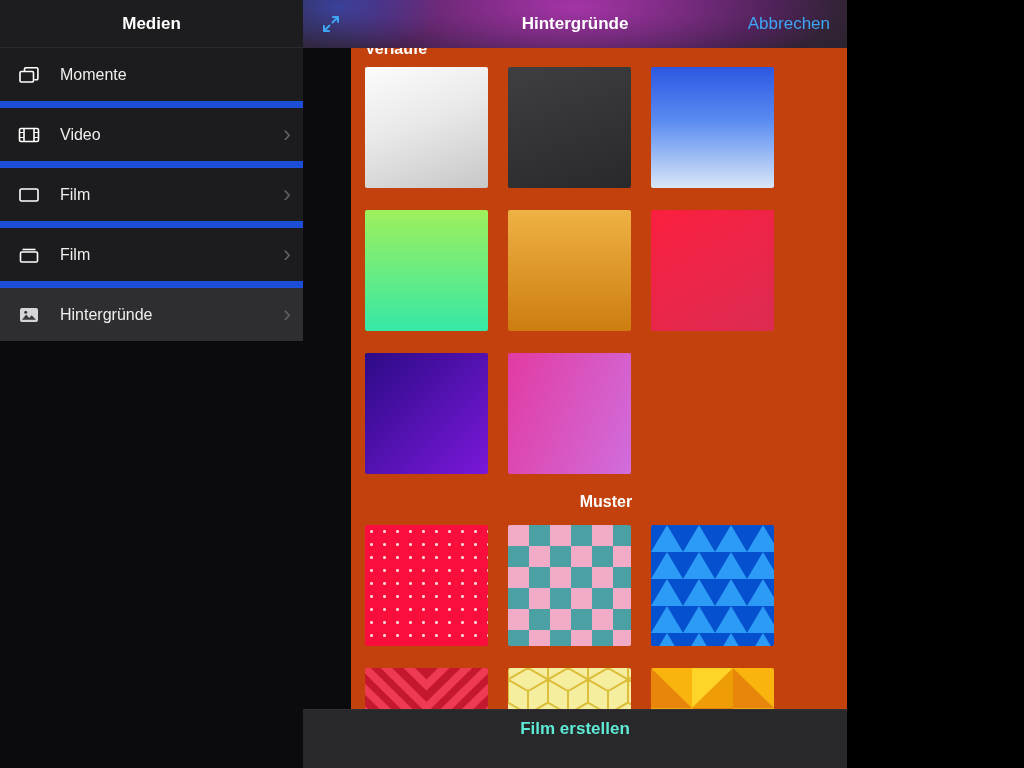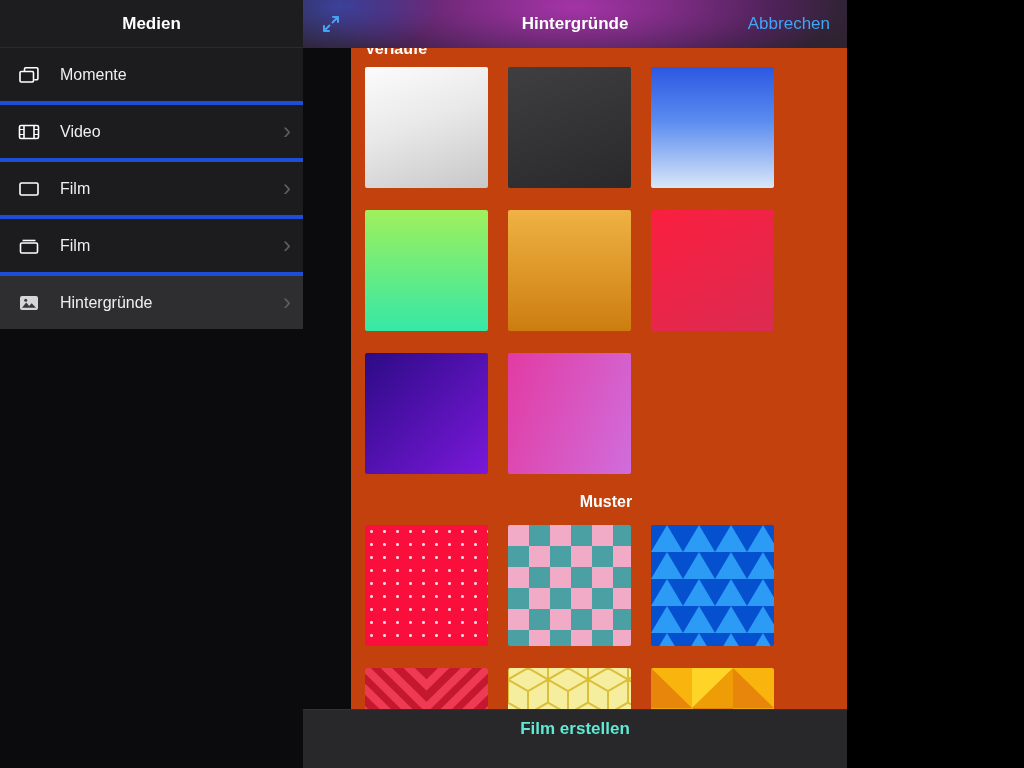--- a/index.html
+++ b/index.html
@@ -19,21 +19,21 @@
       #222224;}
   .topbar-right .title{position:absolute;left:0;right:0;top:0;height:48px;display:flex;
       align-items:center;justify-content:center;color:#fff;font-size:17px;font-weight:700;}
   .btn-expand{position:absolute;left:16px;top:12px;width:24px;height:24px;background:none;border:none;padding:0;cursor:pointer;}
   .btn-cancel{position:absolute;right:17px;top:0;height:48px;background:none;border:none;padding:0;
       color:#3ea6f5;font-size:17px;font-family:Liberation Sans, sans-serif;cursor:pointer;}
 
   
   .sidebar{position:absolute;top:48px;left:0;width:303px;bottom:0;background:#0b0b0d;}
   .side-row{height:53px;display:flex;align-items:center;background:#1c1c1e;position:relative;cursor:pointer;}
-  .side-row + .side-row{border-top:4px solid #1d4ed8;}
+  .side-row + .side-row{border-top:7px solid #1d4ed8;}
   .side-row.selected{background:#2e2e30;}
   .side-icon{width:26px;height:24px;margin:0 18px 0 16px;flex:0 0 auto;display:flex;align-items:center;justify-content:center;}
   .side-label{color:#efefef;font-size:16px;text-align:right;}
   .side-chevron{position:absolute;right:12px;top:50%;transform:translateY(-54%);
       color:#5c5c61;font-size:24px;line-height:1;}
 
   
   .content{position:absolute;top:48px;left:303px;right:0;bottom:58px;background:#c2410c;overflow:hidden;margin-left:48px;}
   .section-label{color:#fff;font-size:16px;font-weight:700;margin-left:14px;}
   .section-label.clipped{margin-top:-8px;}

